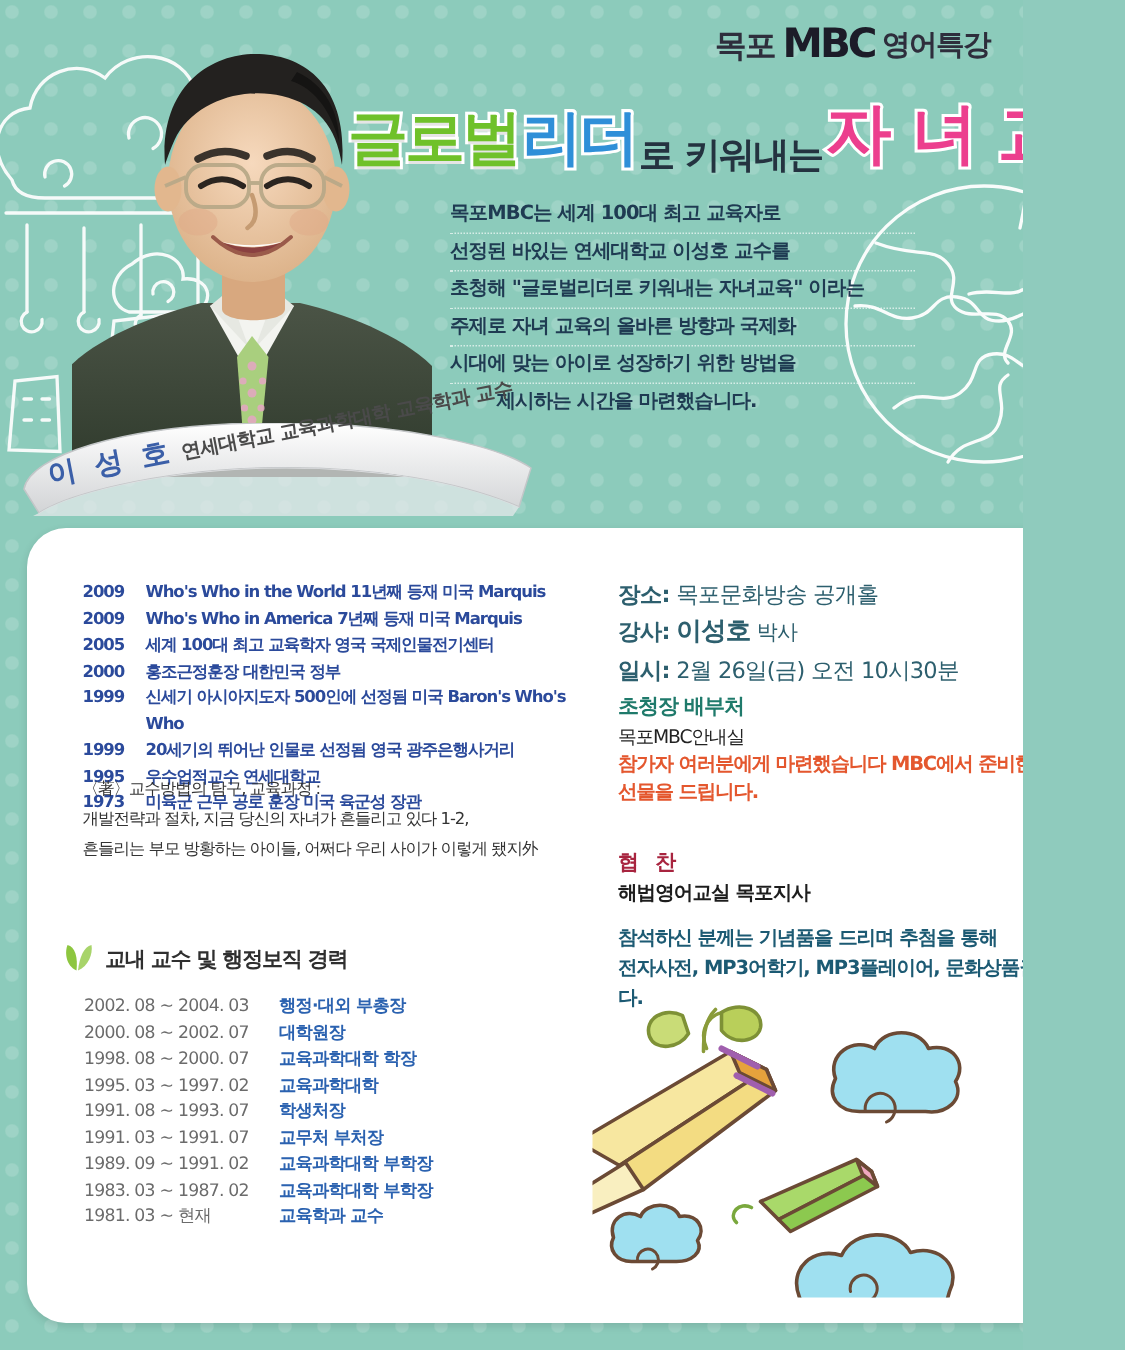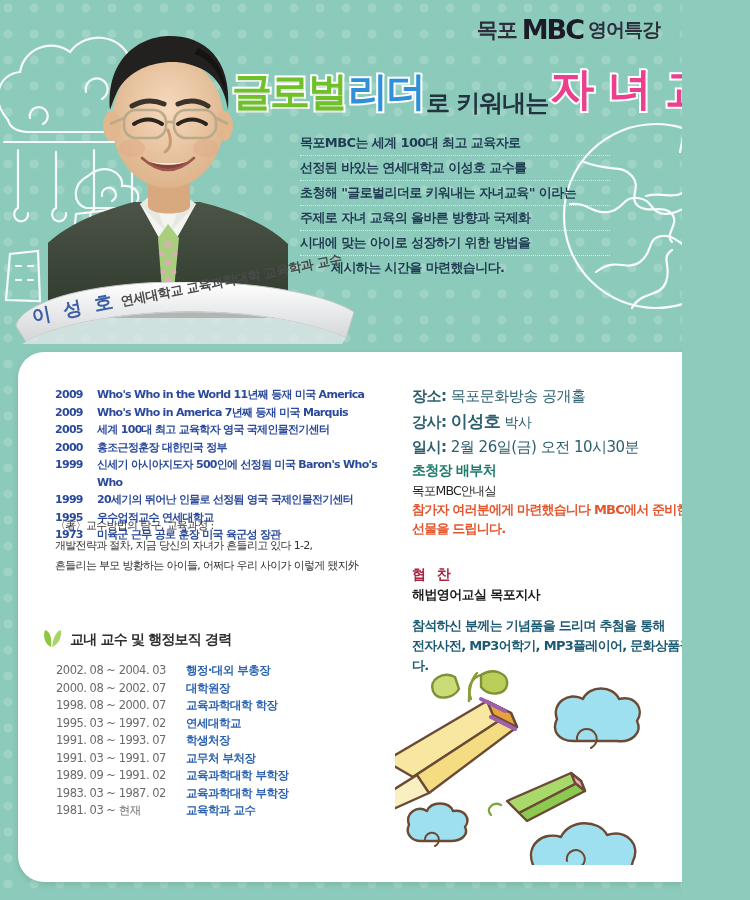--- a/index.html
+++ b/index.html
@@ -288,41 +288,41 @@
       <span class="nm">이 성 호</span>
       <span class="aff">연세대학교 교육과학대학 교육학과 교수</span>
     </div>
   </div>
 
   <div class="card"></div>
 
   <div class="awards">
     <div class="aw-row">
       <span class="aw-year">2009</span>
-      <span class="aw-txt">Who's Who in the World 11년째 등재 미국 America</span>
+      <span class="aw-txt">Who's Who in the World 11년째 등재 미국 Marquis</span>
     </div>
     <div class="aw-row">
       <span class="aw-year">2009</span>
       <span class="aw-txt">Who's Who in America 7년째 등재 미국 Marquis</span>
     </div>
     <div class="aw-row">
       <span class="aw-year">2005</span>
       <span class="aw-txt">세계 100대 최고 교육학자 영국 국제인물전기센터</span>
     </div>
     <div class="aw-row">
       <span class="aw-year">2000</span>
       <span class="aw-txt">홍조근정훈장  대한민국 정부</span>
     </div>
     <div class="aw-row">
       <span class="aw-year">1999</span>
       <span class="aw-txt">신세기 아시아지도자 500인에 선정됨    미국 Baron's Who's Who</span>
     </div>
     <div class="aw-row">
       <span class="aw-year">1999</span>
-      <span class="aw-txt">20세기의 뛰어난 인물로 선정됨 영국 국제인물전기센터</span>
+      <span class="aw-txt">20세기의 뛰어난 인물로 선정됨 영국 광주은행사거리</span>
     </div>
     <div class="aw-row">
       <span class="aw-year">1995</span>
       <span class="aw-txt">우수업적교수  연세대학교</span>
     </div>
     <div class="aw-row">
       <span class="aw-year">1973</span>
       <span class="aw-txt">미육군 근무 공로 훈장 미국 육군성 장관</span>
     </div>
   </div>
@@ -351,21 +351,21 @@
     <div class="cr-row">
       <span class="cr-date">2000. 08  ~  2002. 07</span>
       <span class="cr-pos">대학원장</span>
     </div>
     <div class="cr-row">
       <span class="cr-date">1998. 08  ~  2000. 07</span>
       <span class="cr-pos">교육과학대학 학장</span>
     </div>
     <div class="cr-row">
       <span class="cr-date">1995. 03  ~  1997. 02</span>
-      <span class="cr-pos">연세대학교</span>
+      <span class="cr-pos">교육과학대학</span>
     </div>
     <div class="cr-row">
       <span class="cr-date">1991. 08  ~  1993. 07</span>
       <span class="cr-pos">학생처장</span>
     </div>
     <div class="cr-row">
       <span class="cr-date">1991. 03  ~  1991. 07</span>
       <span class="cr-pos">교무처 부처장</span>
     </div>
     <div class="cr-row">

